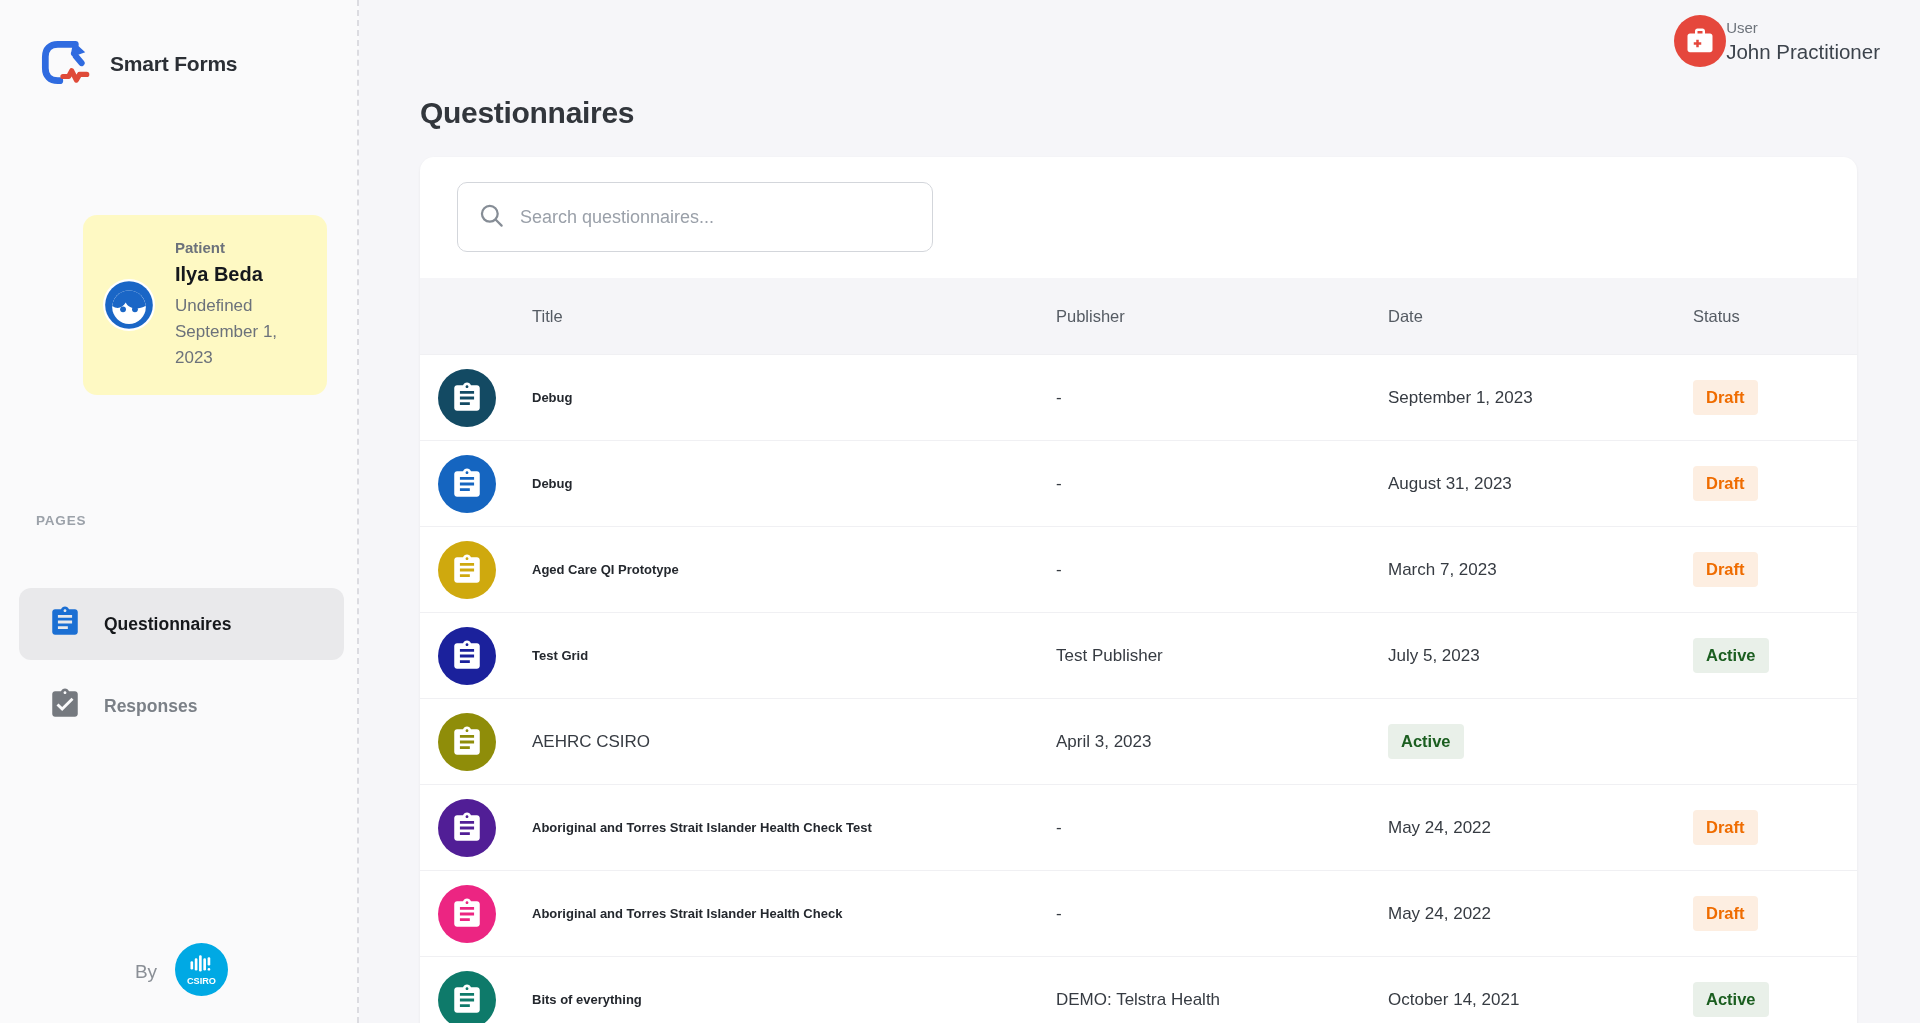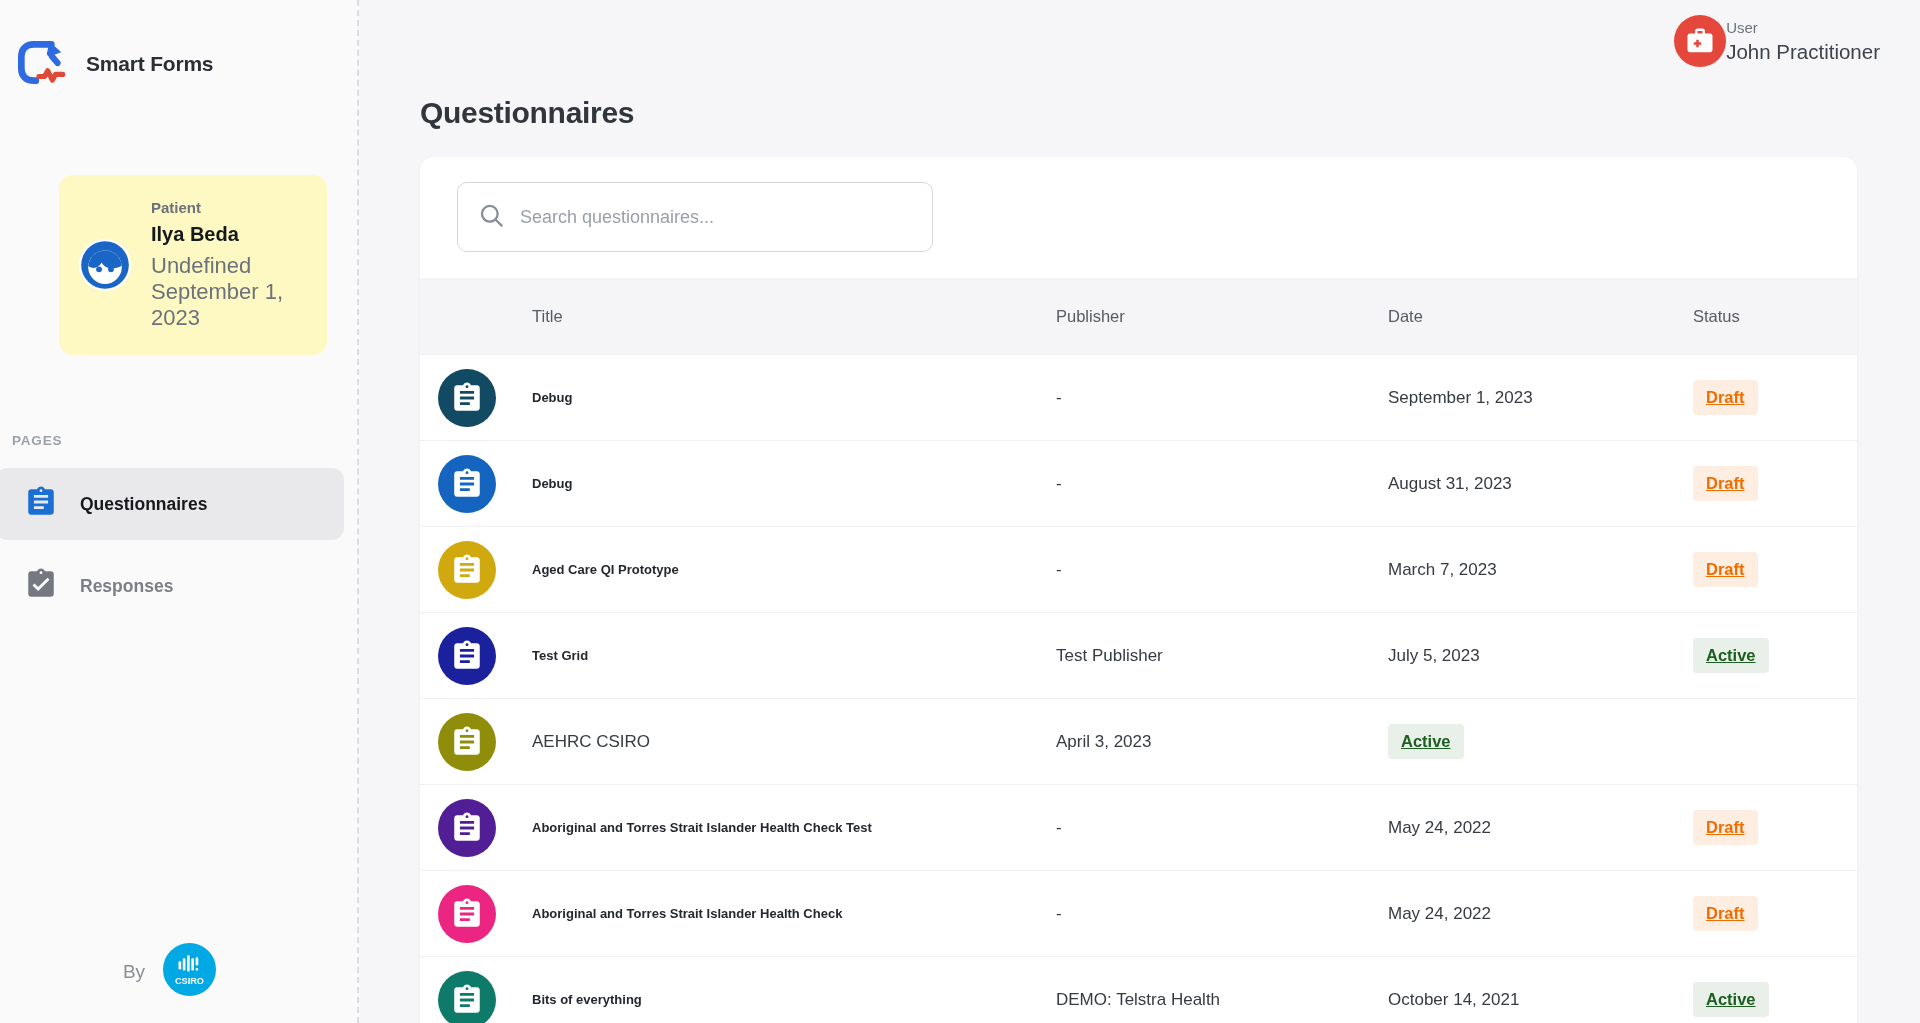--- a/index.html
+++ b/index.html
@@ -9,37 +9,37 @@
     background:#f6f6f9;
     color:#24282e;
     display:flex;
   }
 
   
   .sidebar {
     width:359px; min-width:359px; height:100%;
     background:#fafafb;
     border-right:2px dashed #dcdce1;
-    padding:33px 30px 23px 12px;
-    display:flex; flex-direction:column;
+    padding:33px 30px 23px 36px;
+    display:flex; flex-direction:column;gap:40px;
   }
   .logo-row { display:flex; align-items:center; gap:16px; }
   .app-name { font-size:21px; font-weight:700; color:#2b2f35; letter-spacing:-0.2px; }
 
   .patient-card {
     margin-top:80px;
     background:#dbe9fb;
     border-radius:14px;
     padding:24px 20px;
     display:flex; align-items:center; gap:20px;
   }
   .patient-icon { width:52px; height:52px; border-radius:50%; background:#fff; flex:none; }
   .patient-label { font-size:15px; color:#6c727b; font-weight:700; margin-bottom:7px; }
   .patient-name { font-size:20px; font-weight:700; color:#15181d; margin-bottom:7px; }
-  .patient-sub { font-size:22px; color:#6c727b; line-height:26px; }
+  .patient-sub { font-size:17px; color:#6c727b; line-height:26px; }
 
   .pages-label {
     margin-top:78px;
     font-size:13.5px; font-weight:700; color:#9ba1a9; letter-spacing:0.8px;
   }
   .nav { margin-top:20px; display:flex; flex-direction:column; }
   .nav-item {
     display:flex; align-items:center; gap:22px;
     padding:17px 12px 17px 29px;
     margin:0 -17px;
@@ -68,21 +68,21 @@
   .page-title { margin-top:96px; font-size:30px; font-weight:700; color:#32363c; letter-spacing:-0.3px; }
 
   .card {
     margin-top:27px;
     background:#fff;
     border-radius:14px;
     height:900px;
     box-shadow:0 1px 3px rgba(16,24,40,.06);
     overflow:hidden;
   }
-  .toolbar { display:flex; align-items:flex-start; justify-content:space-between; padding:25px 33px 26px 37px;flex-direction:column; }
+  .toolbar { display:flex; align-items:flex-end; justify-content:space-between; padding:25px 33px 26px 37px; }
   .search-box {
     width:476px; height:70px;
     border:1.5px solid #d3d6db; border-radius:10px;
     display:flex; align-items:center; gap:15px;
     padding:0 20px; background:#fff;
   }
   .search-input { border:none; outline:none; flex:1; font-size:18px; color:#333; background:transparent; font-family:inherit; }
   .search-input::placeholder { color:#9aa0a9; }
   .banner {
     background:#d9e9fb; border-radius:10px;
@@ -97,21 +97,21 @@
     padding:0 24px 0 18px;
   }
   .thead { background:#f5f5f8; height:76px; font-size:16.5px; color:#555b63; }
   .trow { height:86px; background:#fff; border-top:1px solid #f0f0f3; cursor:pointer; }
   .avatar { width:58px; height:58px; border-radius:50%; display:flex; align-items:center; justify-content:center; }
   .cell-title { font-size:13px; font-weight:700; color:#24282e; padding-right:20px; }
   .cell-text { font-size:17px; color:#363b42; }
   .badge {
     display:inline-block; justify-self:start;
     padding:8px 13px; border-radius:4px;
-    font-size:16.5px; font-weight:700;text-decoration:underline;
+    font-size:16.5px; font-weight:700;
   }
 </style>
 </head>
 <body>
 
 <aside class="sidebar">
 
   <div class="logo-row">
     <span>
       <svg width="58" height="58" viewBox="0 0 56 56">

